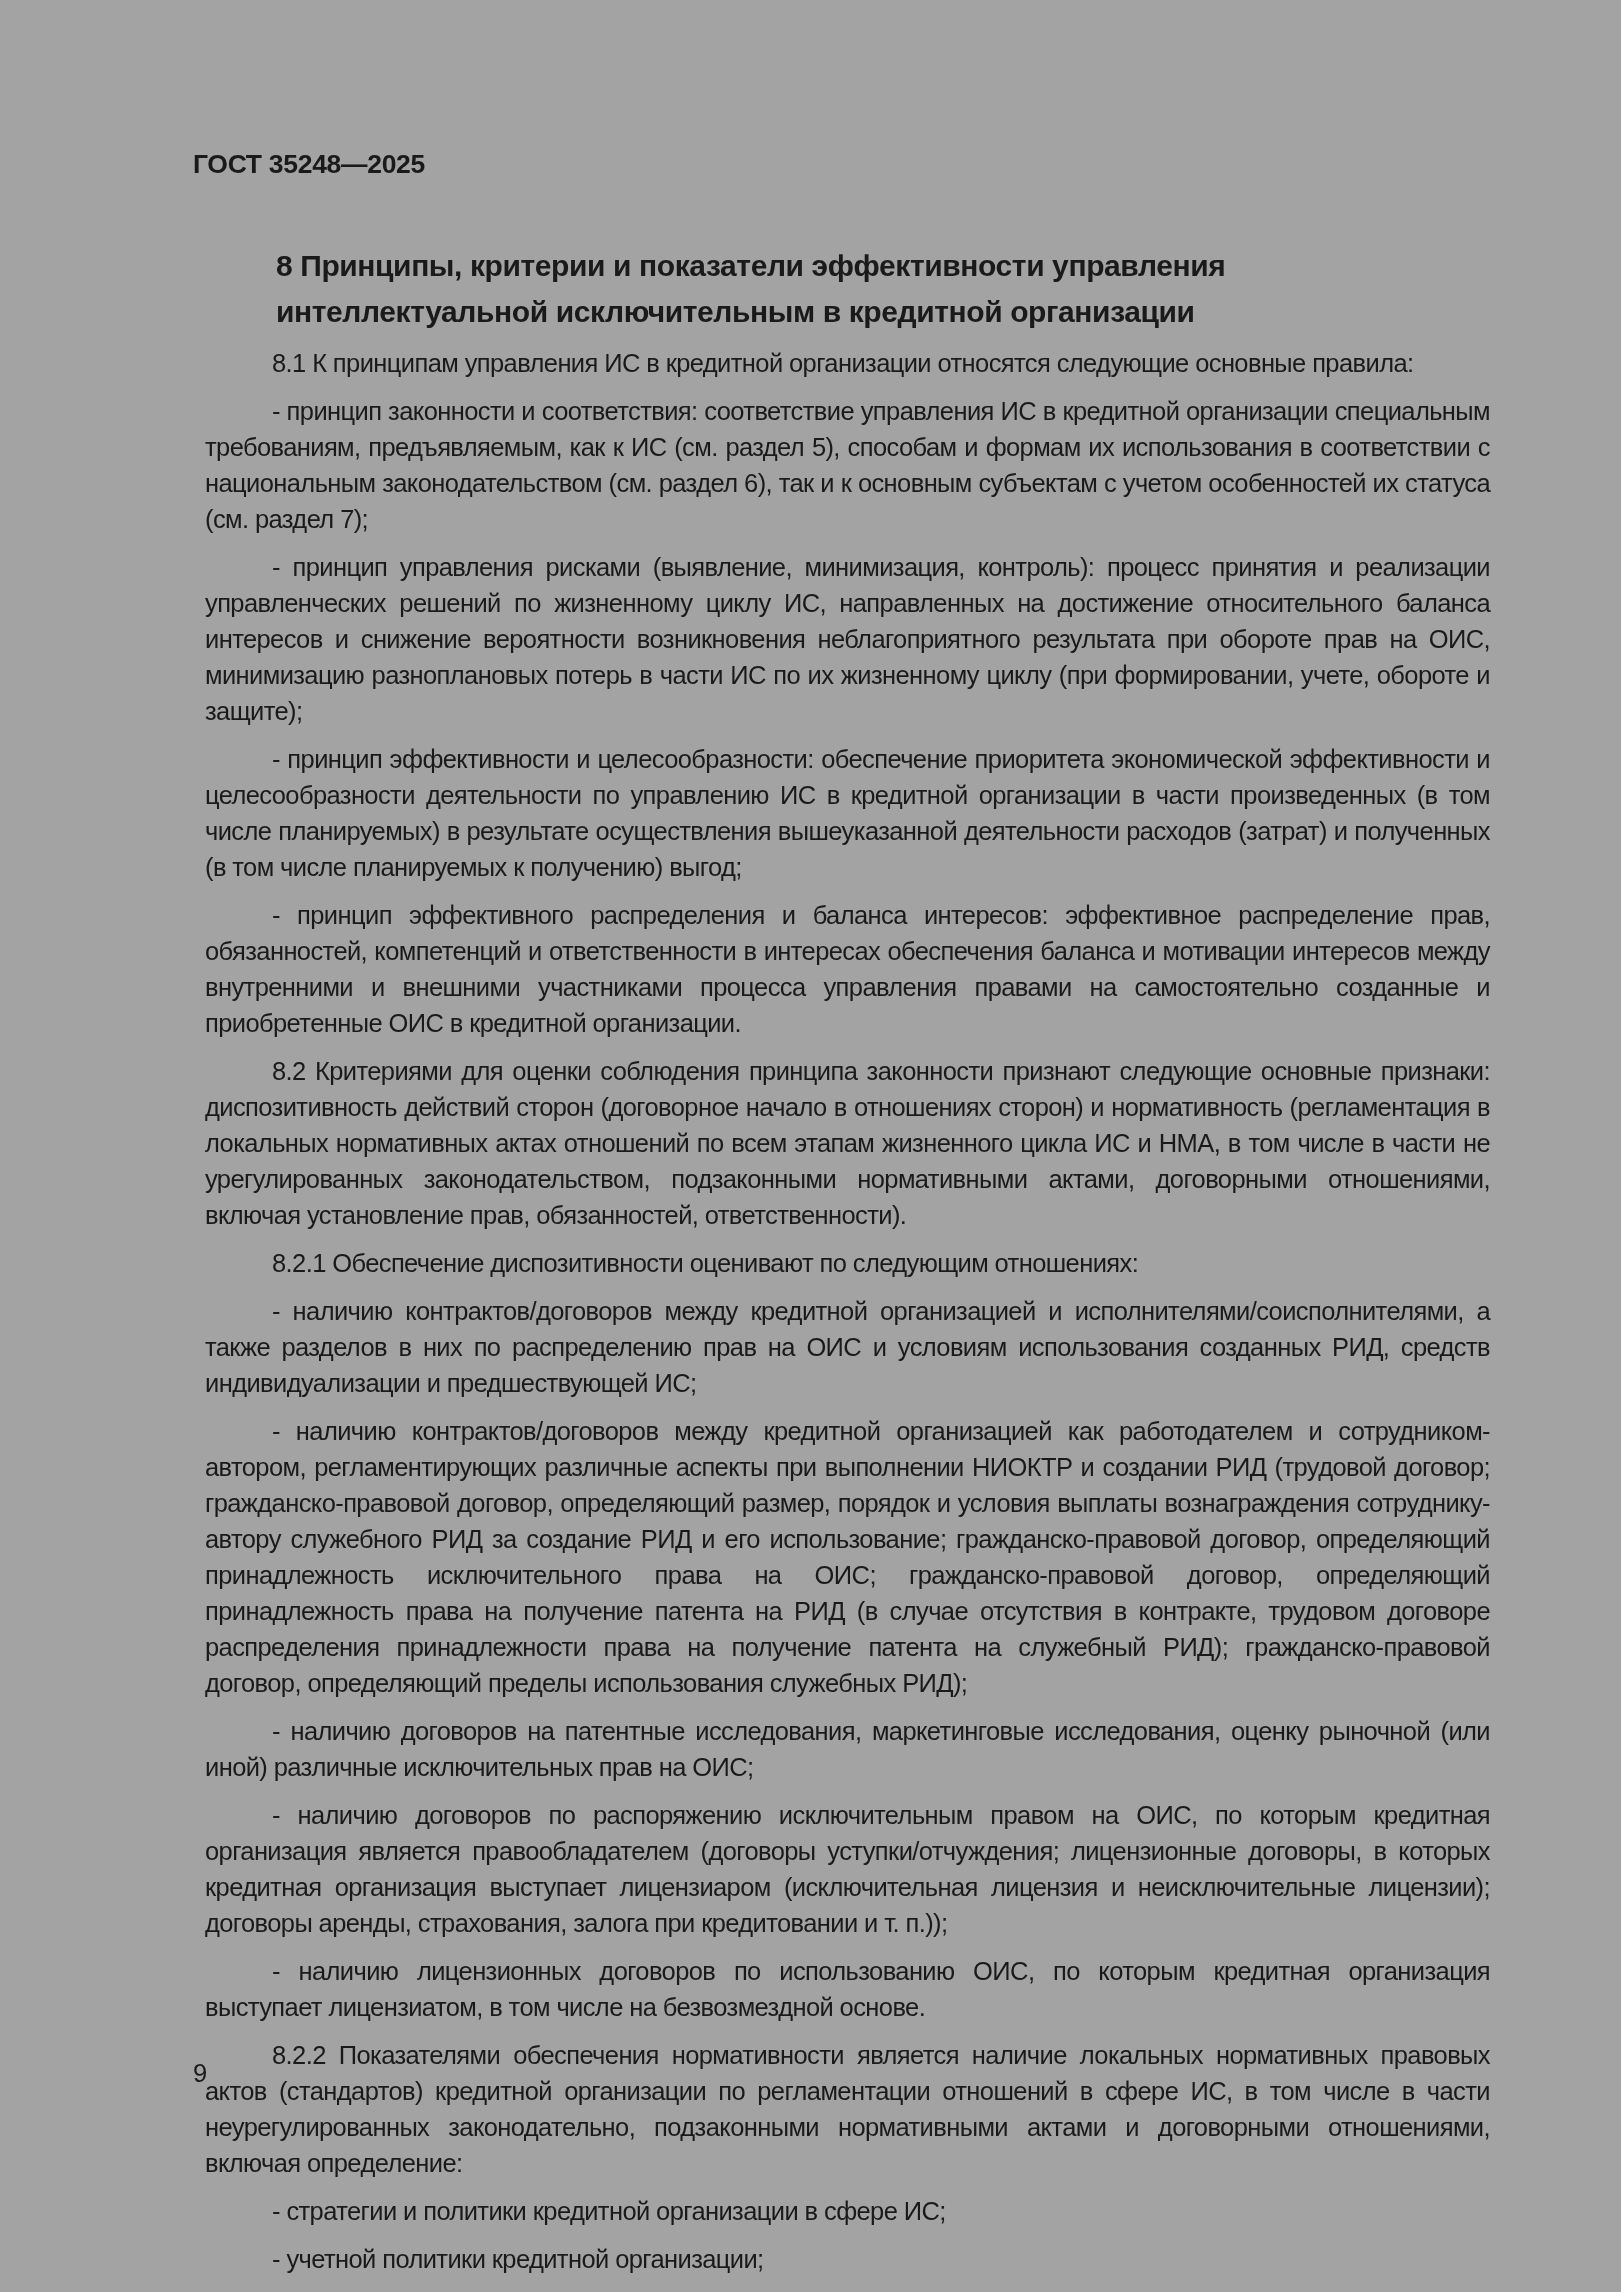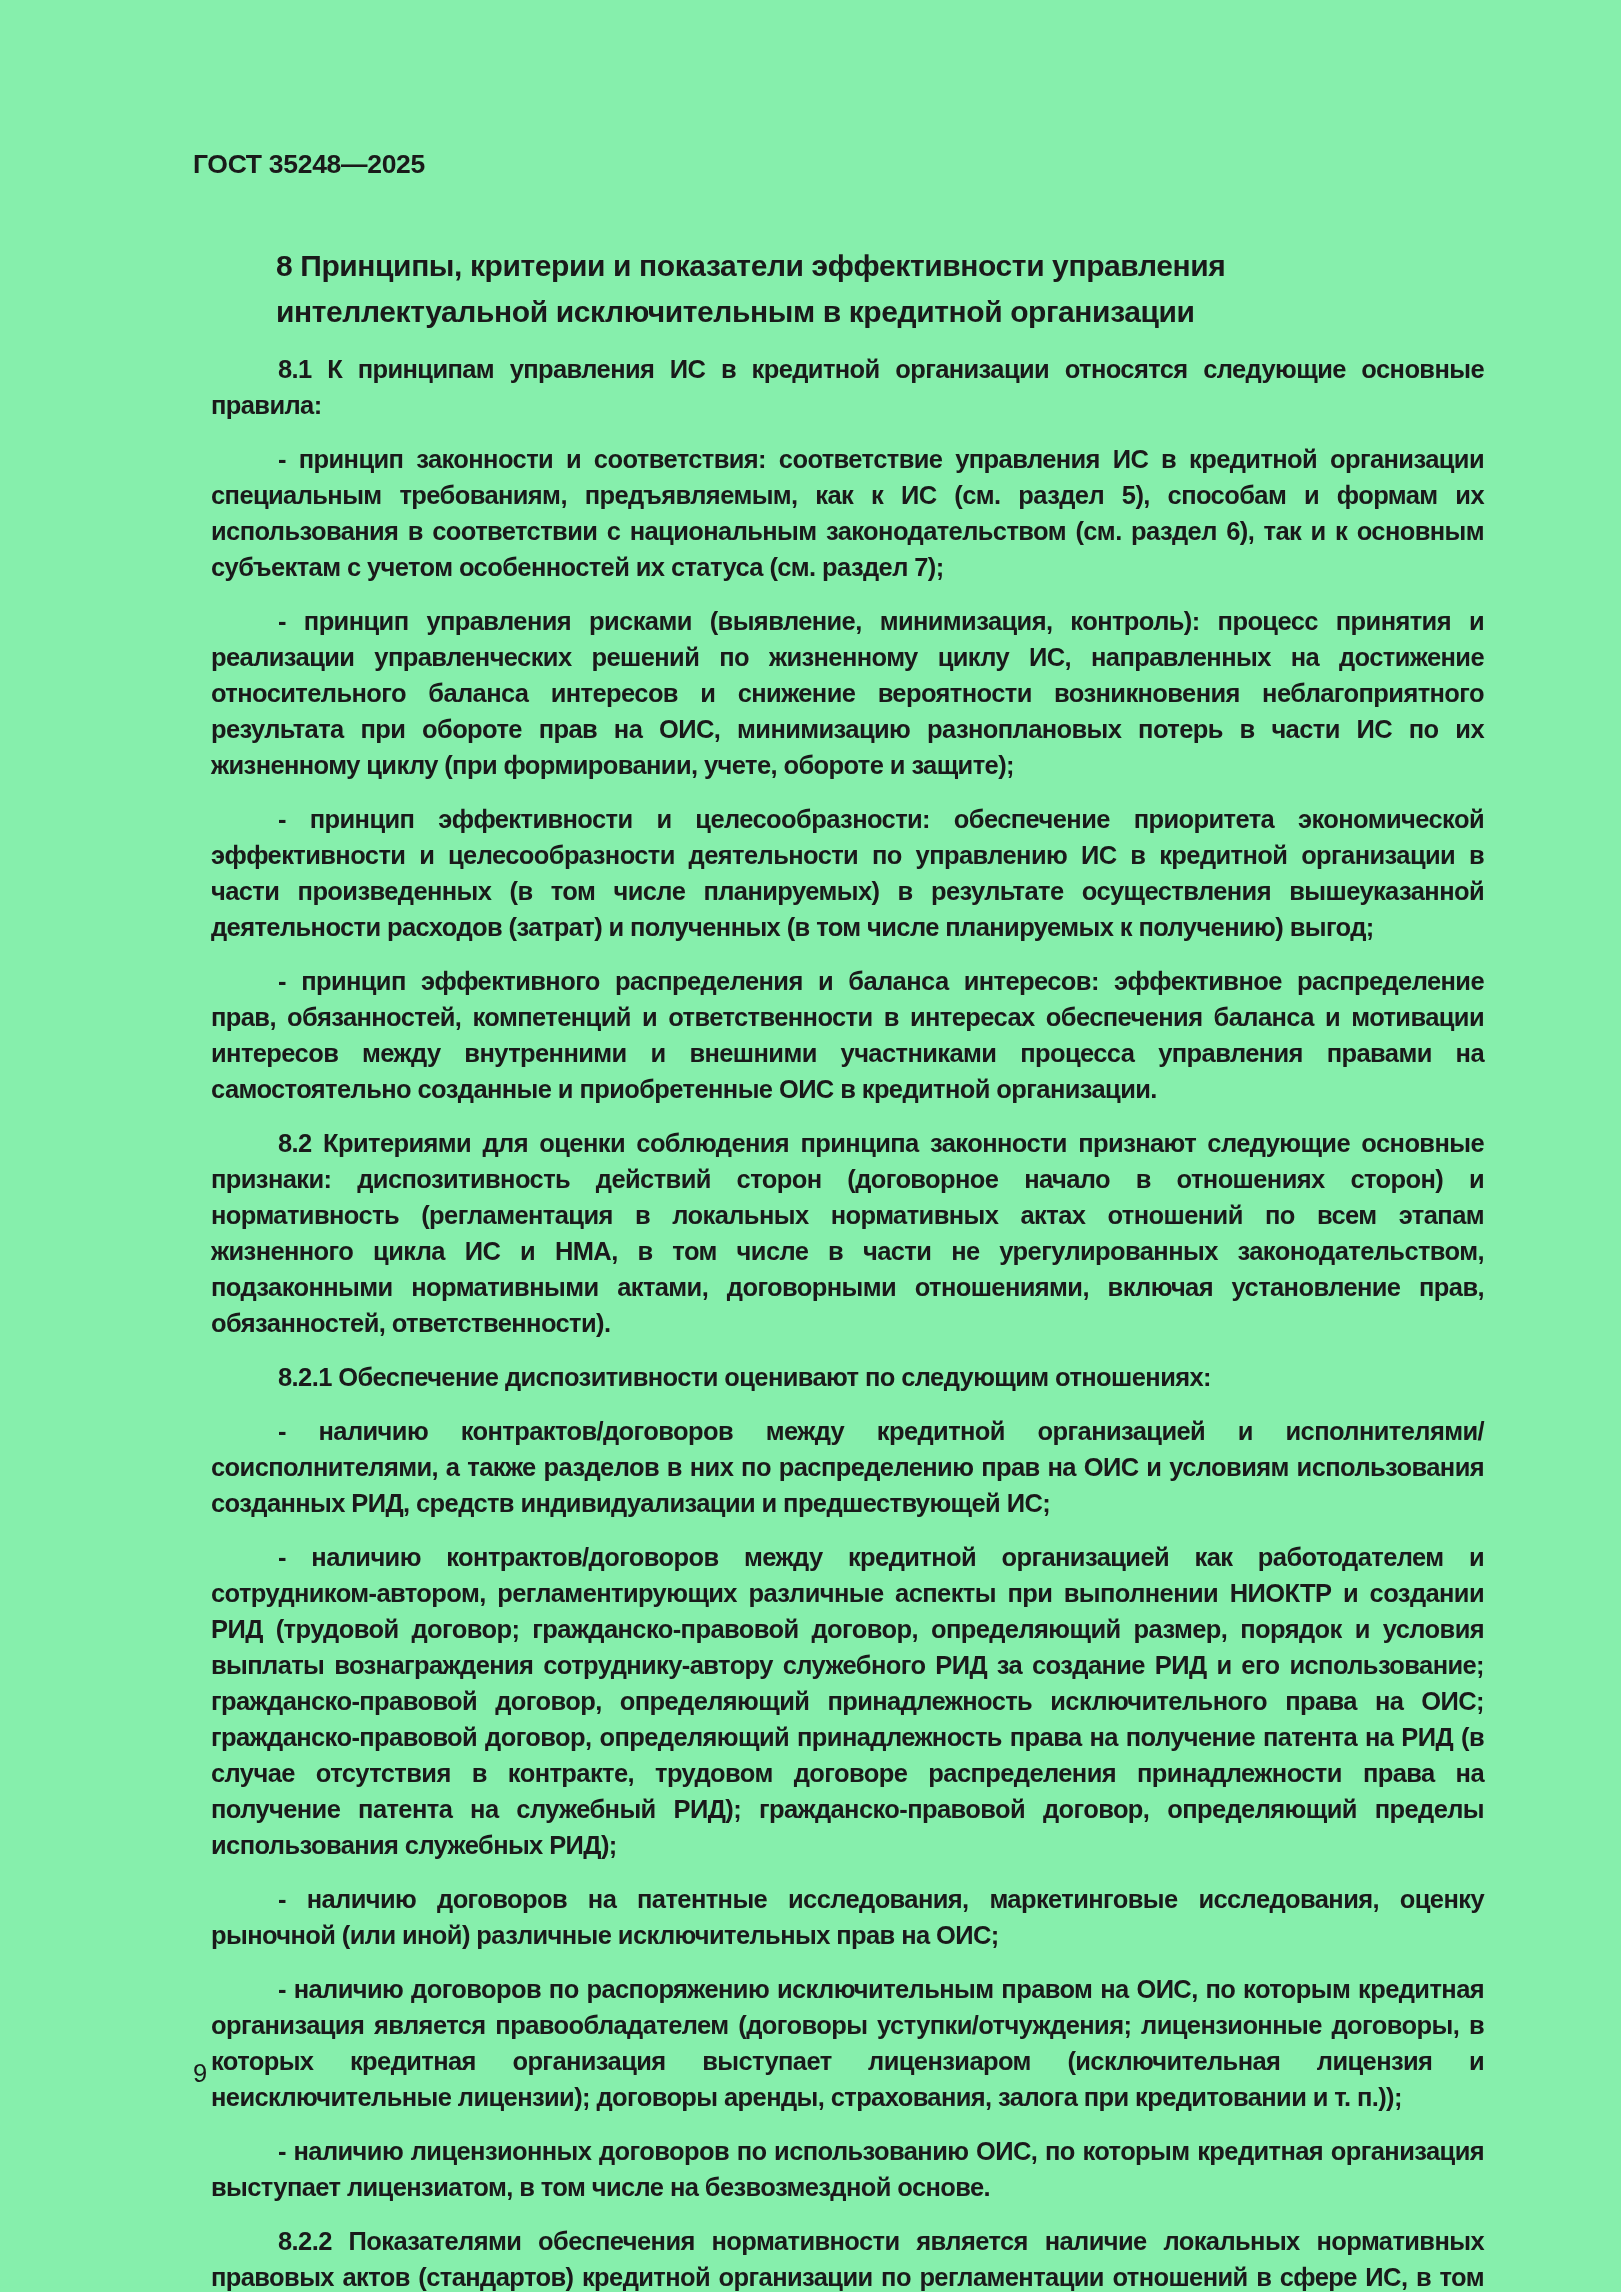--- a/index.html
+++ b/index.html
@@ -5,21 +5,21 @@
   html, body {
     margin: 0;
     padding: 0;
     background: #e8e8e8;
   }
   .page {
     position: relative;
     width: 1621px;
     height: 2293px;
     margin: 0 auto;
-    background: #86efac;
+    background: #a3a3a3;
     color: #1a1a1a;
     font-family: "Liberation Sans", sans-serif;
     box-sizing: border-box;
     overflow: hidden;
   }
   .doc-header {
     position: absolute;
     top: 149px;
     left: 193px;
     font-size: 26.5px;
@@ -46,24 +46,23 @@
     position: absolute;
     top: 333px;
     left: 193px;
     width: 1309px;
     font-size: 25.5px;
     line-height: 36px;
     letter-spacing: -0.6px;
     text-align: justify;
   }
   .content p {
-    margin: 18px;
+    margin: 12px;
     padding: 0;
     text-indent: 67px;
-    font-weight: bold;
   }
   .page-number {
     position: absolute;
     top: 2058px;
     left: 193px;
     font-size: 25.5px;
     line-height: 31px;
   }
 </style>
 </head>

